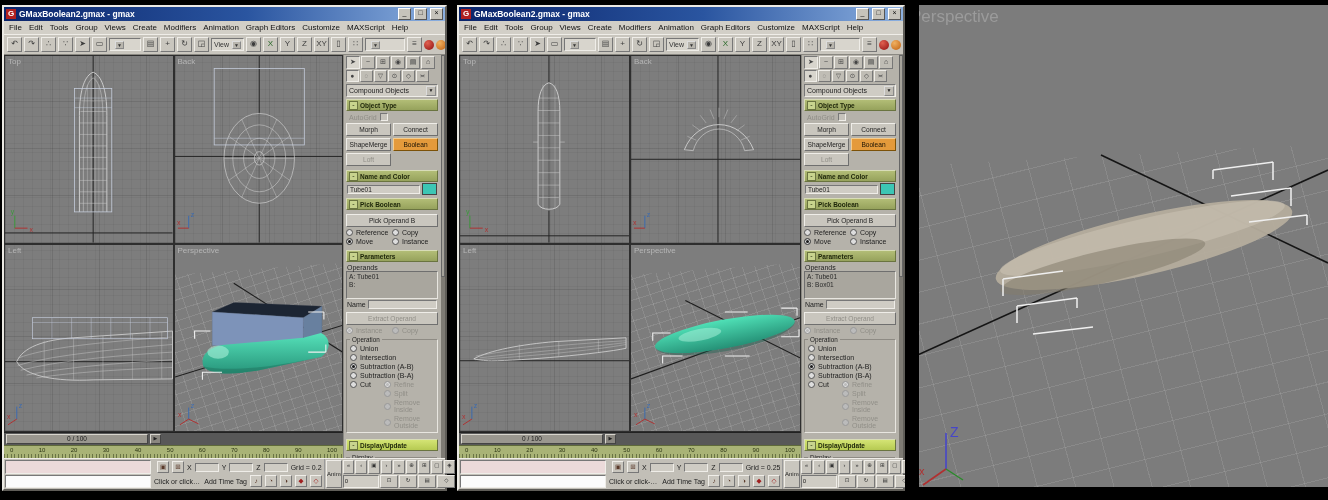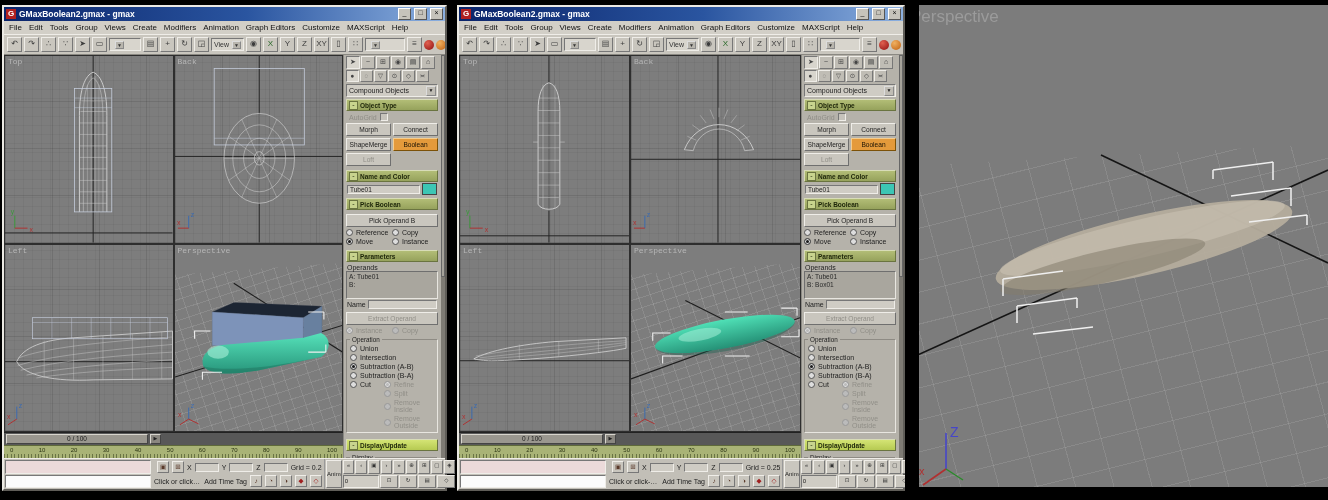--- a/index.html
+++ b/index.html
@@ -26,21 +26,21 @@
   .tdrop{height:11px;background:#d8d5cd;border:1px solid;border-color:#777 #efede8 #efede8 #777;
          font-size:7px;display:flex;align-items:center;padding:0 2px;gap:3px;color:#333;flex:none;}
   .tdrop .da{font-size:5px;background:#b8b5ad;border:1px outset #ddd;padding:0 1px;}
   .ball{width:10px;height:10px;border-radius:50%;flex:none;}
   
   .main{flex:1;display:flex;min-height:0;}
   .viewcol{flex:1;display:flex;flex-direction:column;min-width:0;background:#3a3a3a;}
   .vpgrid{flex:1;display:grid;grid-template-columns:1fr 1fr;grid-template-rows:1fr 1fr;
           gap:2px;background:#2e2e2e;padding:1px;}
   .vp{position:relative;background:#7d7d7d;overflow:hidden;}
-  .vplabel{position:absolute;top:1px;left:3px;font-size:8px;color:#b6b6b6;z-index:5;font-family:Liberation Mono, monospace;}
+  .vplabel{position:absolute;top:1px;left:3px;font-size:8px;color:#b6b6b6;z-index:5;}
   .vp svg{position:absolute;inset:0;width:100%;height:100%;z-index:2;}
   .ogrid{position:absolute;inset:0;z-index:1;
     background-image:
       repeating-linear-gradient(0deg,rgba(0,0,0,.10) 0 1px,transparent 1px 47px),
       repeating-linear-gradient(90deg,rgba(0,0,0,.10) 0 1px,transparent 1px 47px),
       repeating-linear-gradient(0deg,rgba(0,0,0,.045) 0 1px,transparent 1px 9px),
       repeating-linear-gradient(90deg,rgba(0,0,0,.045) 0 1px,transparent 1px 9px);}
   .pgrid{position:absolute;left:-25px;right:-25px;top:24px;bottom:-12px;z-index:1;
     transform:rotate(-4deg);
     background-image:

